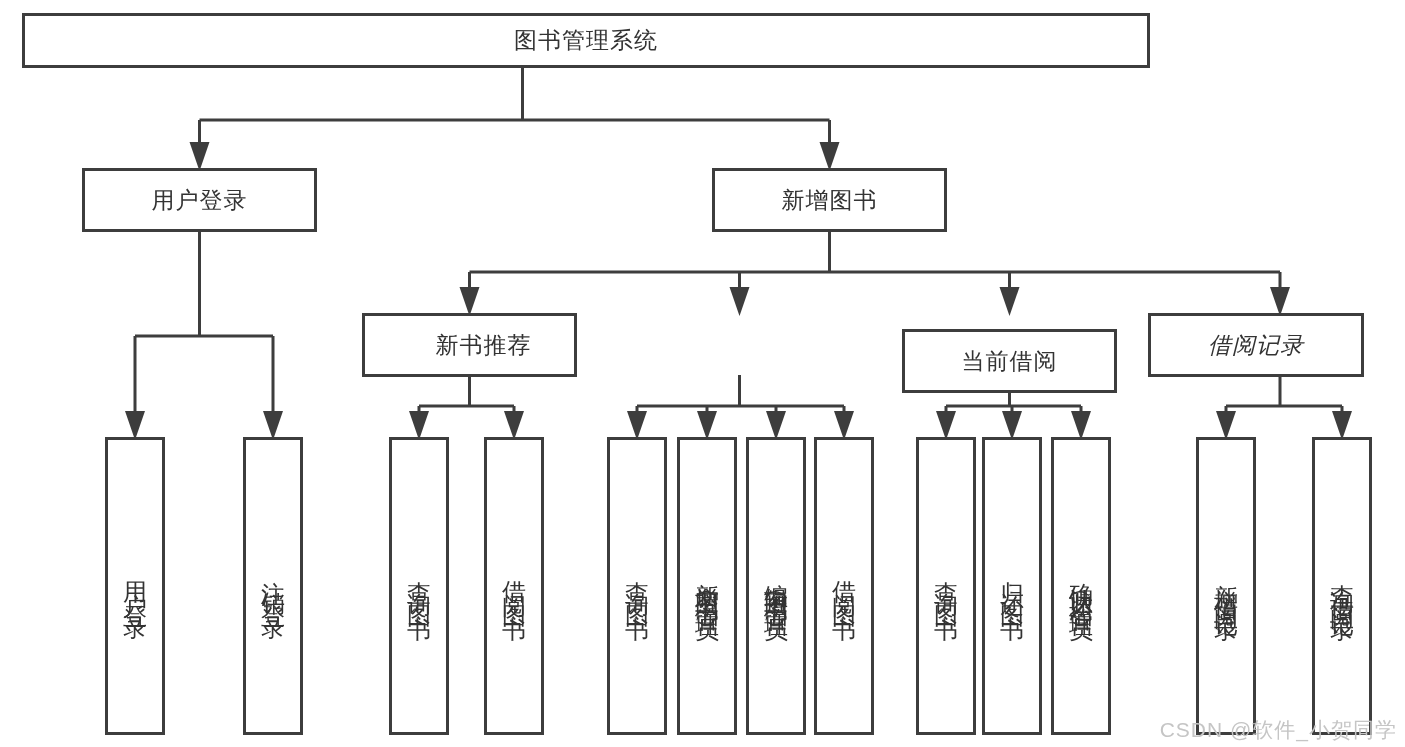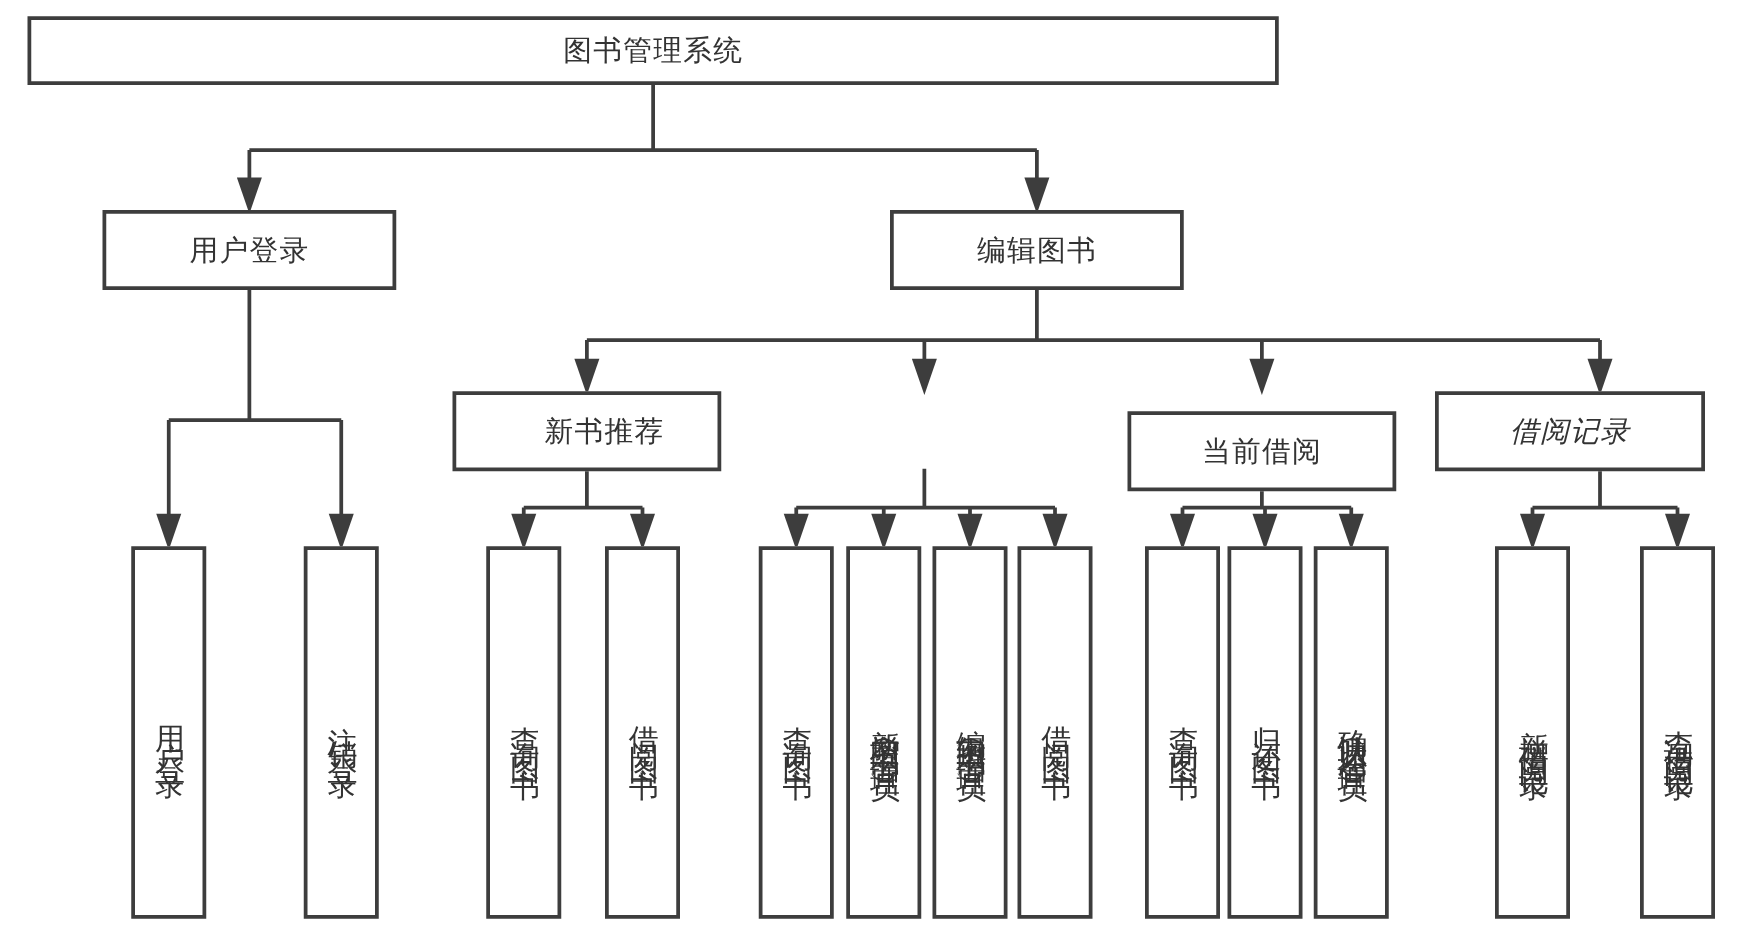--- a/index.html
+++ b/index.html
@@ -79,29 +79,29 @@
         <polygon points="766,411 786,411 776,440"></polygon>
         <polygon points="834,411 854,411 844,440"></polygon>
         <polygon points="936,411 956,411 946,440"></polygon>
         <polygon points="1002,411 1022,411 1012,440"></polygon>
         <polygon points="1071,411 1091,411 1081,440"></polygon>
         <polygon points="1216,411 1236,411 1226,440"></polygon>
         <polygon points="1332,411 1352,411 1342,440"></polygon>
       </g>
     </svg>
 
-  <div class="box h" style="left: 22px; top: 13px; width: 1001px; height: 55px;">
+  <div class="box h" style="left: 22px; top: 13px; width: 1128px; height: 55px;">
     <span>图书管理系统</span>
   </div>
 
   <div class="box h" style="left: 82px; top: 168px; width: 235px; height: 64px;">
     <span>用户登录</span>
   </div>
   <div class="box h" style="left: 712px; top: 168px; width: 235px; height: 64px;">
-    <span>编辑图书</span>
+    <span>新增图书</span>
   </div>
 
   <div class="box h" style="left: 362px; top: 313px; width: 215px; height: 64px; padding-left: 28px;">
     <span>新书推荐</span>
   </div>
   <div class="box h" style="left: 902px; top: 329px; width: 215px; height: 64px;">
     <span>当前借阅</span>
   </div>
   <div class="box h" style="left: 1148px; top: 313px; width: 216px; height: 64px; font-style: italic;">
     <span>借阅记录</span>
@@ -144,13 +144,14 @@
     <span class="vlabel" style="letter-spacing: 5px;">确认归还（管理员）</span>
   </div>
 
   <div class="box v" style="left: 1196px; top: 437px; width: 60px; height: 298px;">
     <span class="vlabel" style="letter-spacing: 7px;">新增借阅记录</span>
   </div>
   <div class="box v" style="left: 1312px; top: 437px; width: 60px; height: 298px;">
     <span class="vlabel" style="letter-spacing: 7px;">查询借阅记录</span>
   </div>
 
+  <div class="watermark">CSDN @软件_小贺同学</div>
 </div>
 
 </body></html>

